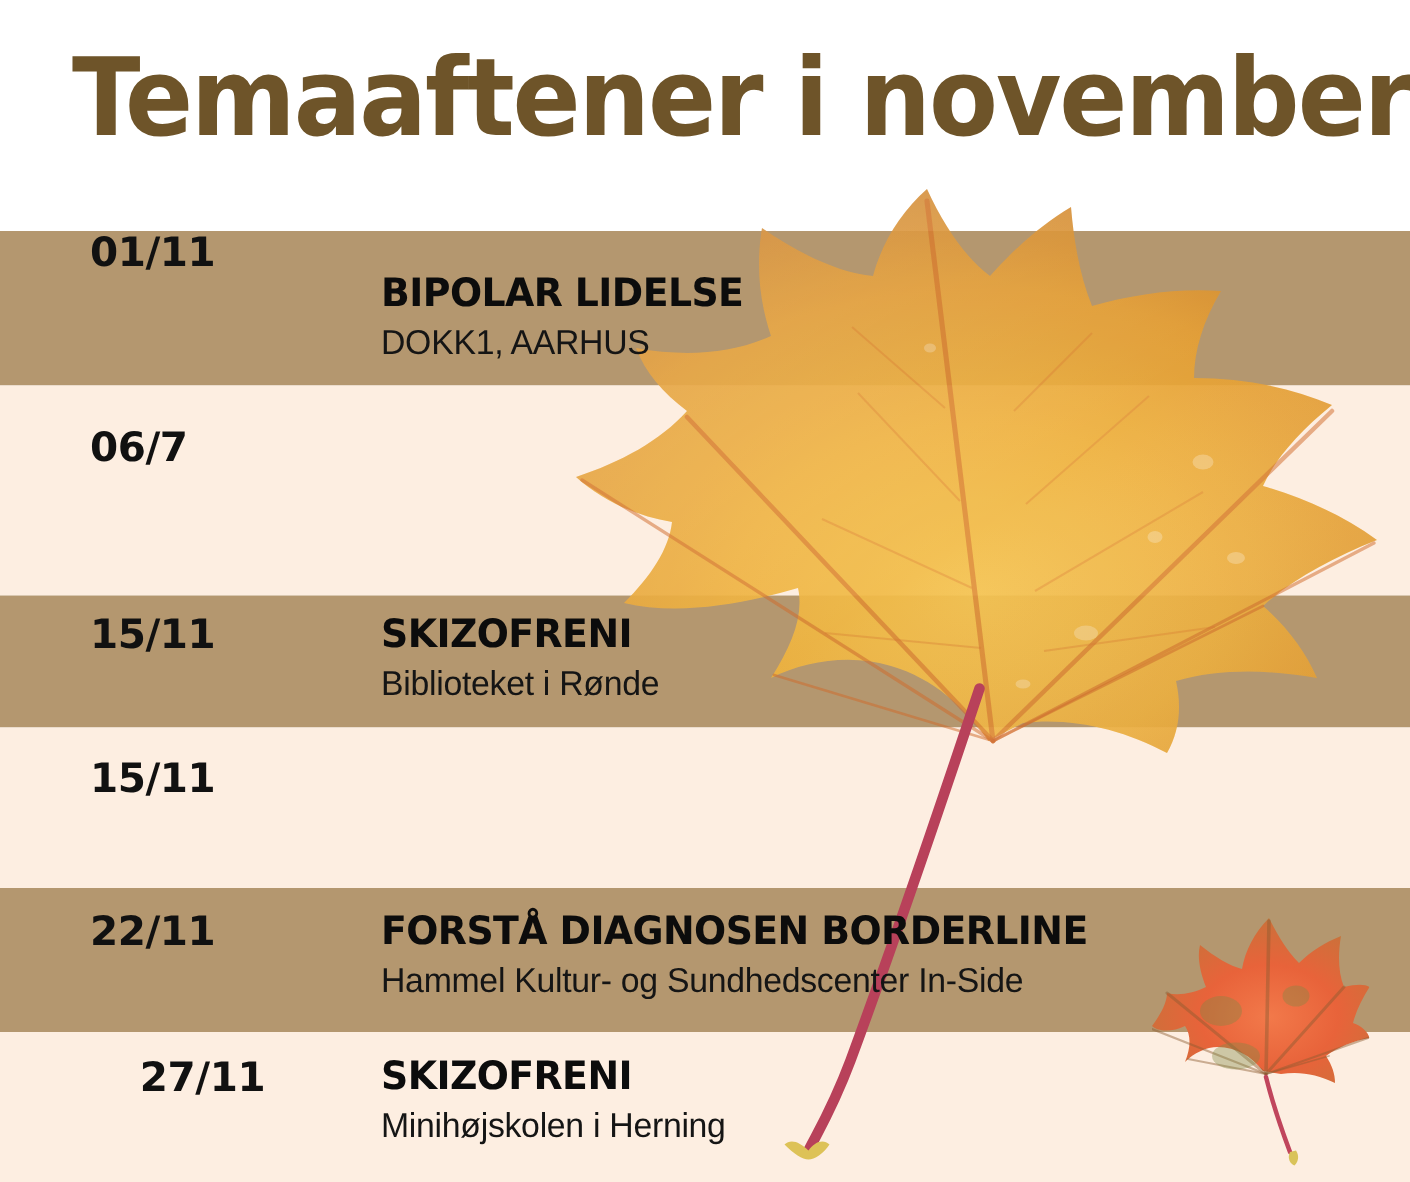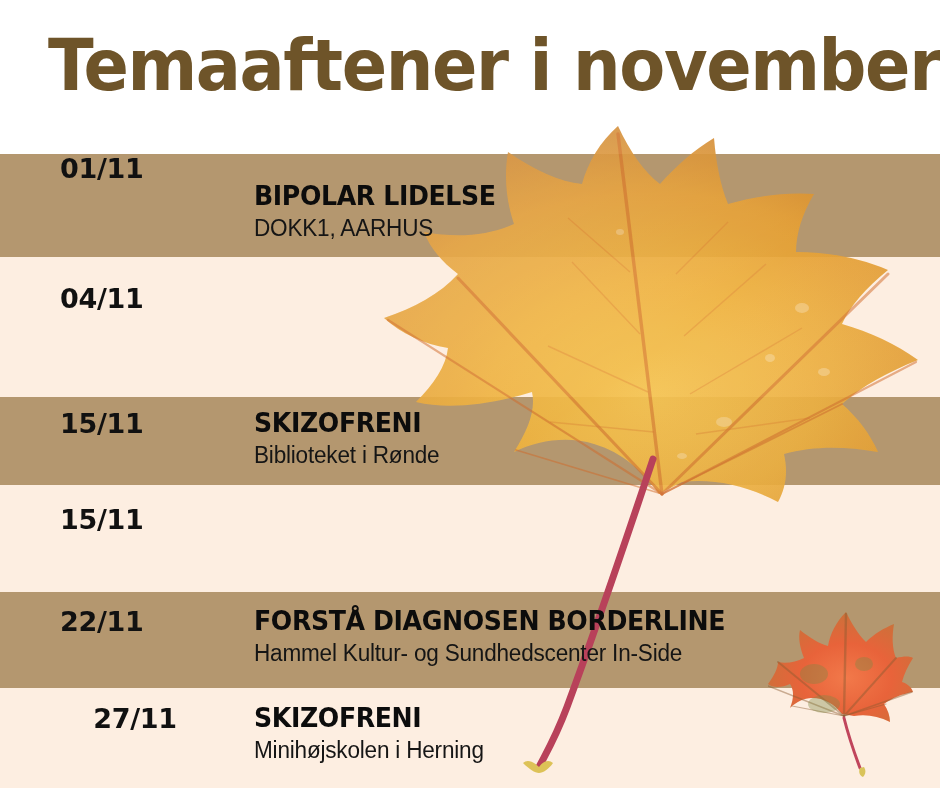--- a/index.html
+++ b/index.html
@@ -301,21 +301,21 @@
 
   <div class="row" style="top:154px;height:103px;">
     <div class="row-date">01/11</div>
     <div class="row-body" style="top:26px;">
       <div class="row-title">BIPOLAR LIDELSE</div>
       <div class="row-venue">DOKK1, AARHUS</div>
     </div>
   </div>
 
   <div class="row" style="top:257px;height:140px;">
-    <div class="row-date" style="top:27px;">04/11</div>
+    <div class="row-date" style="top:27px;">06/7</div>
   </div>
 
   <div class="row" style="top:397px;height:88px;">
     <div class="row-date" style="top:12px;">15/11</div>
     <div class="row-body" style="top:10px;">
       <div class="row-title">SKIZOFRENI</div>
       <div class="row-venue">Biblioteket i Rønde</div>
     </div>
   </div>
 

